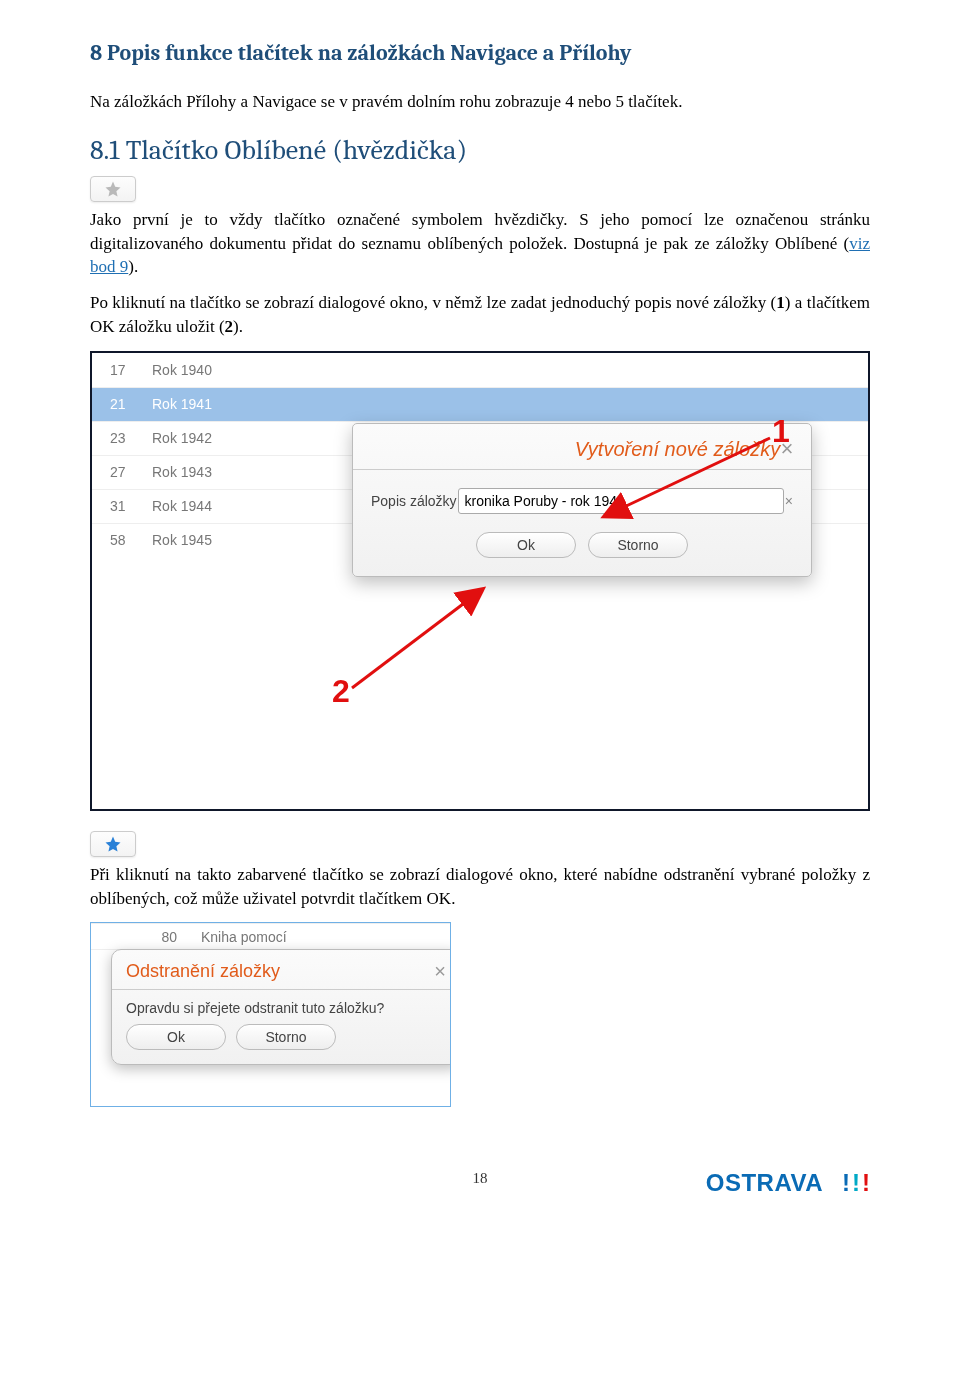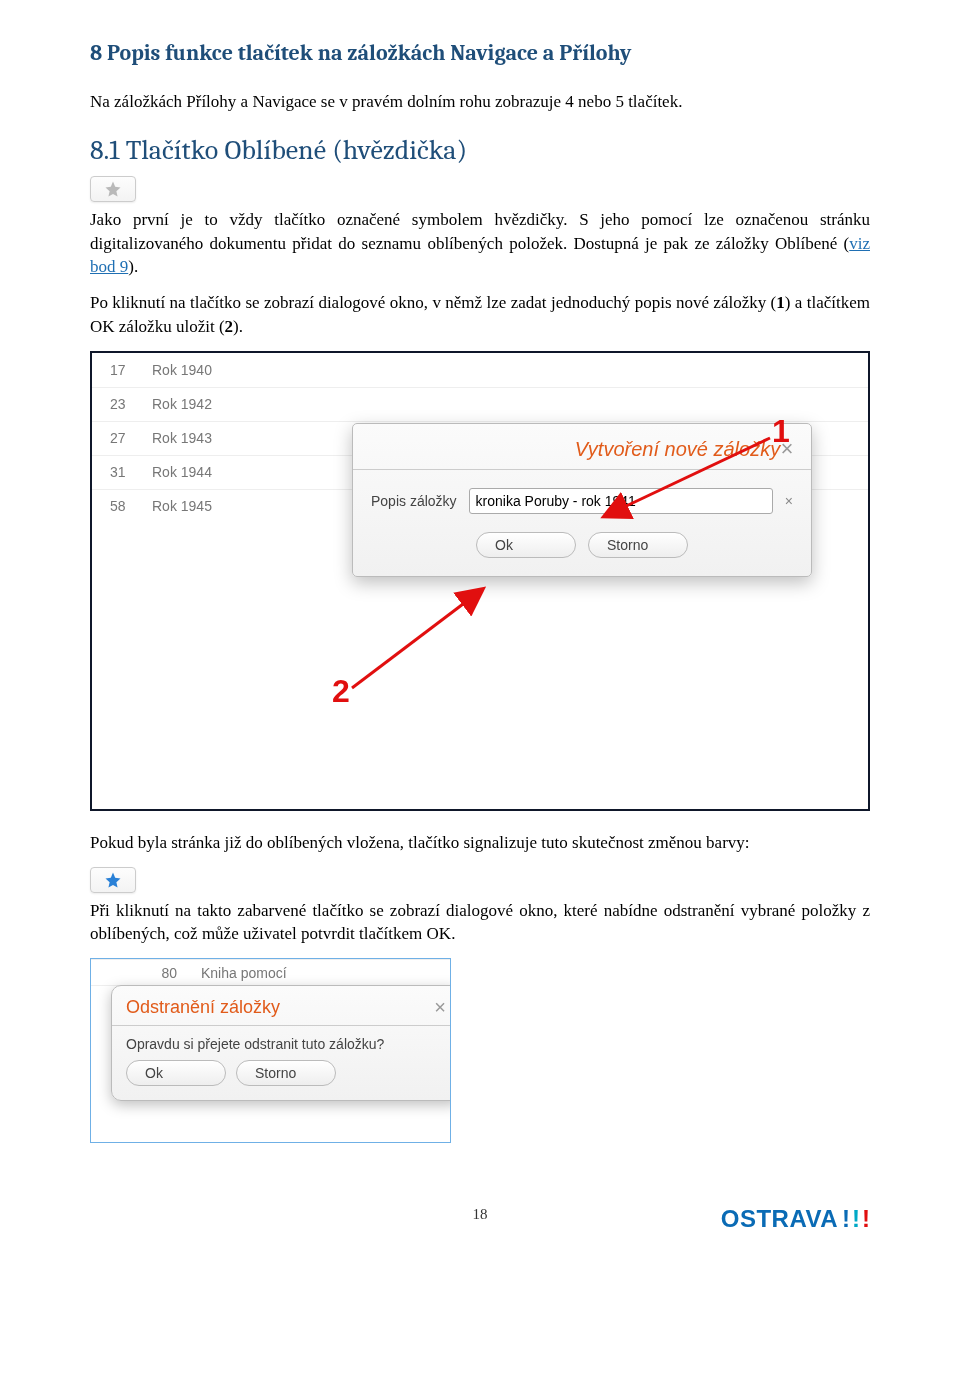--- a/index.html
+++ b/index.html
@@ -86,38 +86,39 @@
     display:flex; align-items:center; justify-content:flex-end;font-style:italic;
   }
   .dialog1 .dlg-title {
     color:#e15b1a;
     font-size:20px;
     font-weight:400;
   }
   .dialog1 .dlg-close { color:#999; font-size:22px; line-height:1; }
   .dialog1 .dlg-body {
     padding:18px;
-    display:flex; align-items:center; gap:12px;
+    display:flex; align-items:center; gap:1px;
     font-size:14px; color:#444;
   }
   .dialog1 .dlg-body input {
     flex:1; padding:4px 6px;
     border:1px solid #aaa; border-radius:3px;
     font-size:14px;
   }
   .dialog1 .dlg-body .clear-x { color:#888; }
   .dialog1 .dlg-footer {
     padding:0 18px 18px 18px;
     display:flex; gap:12px; justify-content:center;
   }
   .pill-btn {
     min-width:100px; padding:4px 18px;
     border:1px solid #bbb; border-radius:16px;
     background:linear-gradient(#fff,#eee);
     font-size:14px; color:#444;
+    text-align:center;
   }
 
   .marker {
     position:absolute;
     color:#e10f0f;
     font-family: Arial, sans-serif;
     font-size:32px; font-weight:bold;
   }
   .arrow-line { position:absolute; pointer-events:none; }
 
@@ -152,21 +153,21 @@
 
   .page-footer {
     position:relative;
     padding: 0 90px 30px 90px;
     display:flex;
     align-items:flex-end;
     justify-content:space-between;
     height:50px;
   }
   .page-number { color:#333; font-size:15px; margin:0 auto; }
-  .ostrava-logo { position:absolute; right:90px; bottom:20px; display:flex; align-items:baseline; gap:1px; font-family: Arial, sans-serif;}
+  .ostrava-logo { position:absolute; right:90px; bottom:20px; display:flex; align-items:baseline; gap:16px; font-family: Arial, sans-serif;}
   .ostrava-logo .t1 { color:#0a6bb5; font-weight:700; font-size:24px; letter-spacing:0.5px;}
   .ostrava-logo .dots { display:inline-flex; gap:2px; margin-left:3px;}
   .ostrava-logo .dot { font-size:24px; font-weight:700; }
   .ostrava-logo .dot.b { color:#0a6bb5; }
   .ostrava-logo .dot.c { color:#00a9c6; }
   .ostrava-logo .dot.r { color:#e10f0f; }
 </style>
 </head>
 <body>
 
@@ -191,20 +192,24 @@
   <p class="body">
     <span>Po kliknutí na tlačítko se zobrazí dialogové okno, v němž lze zadat jednoduchý popis nové záložky (</span><span class="bold-red">1</span><span>) a tlačítkem OK záložku uložit (</span><span class="bold-red">2</span><span>).</span>
   </p>
 
   
   <div class="figure1">
     <div class="fig1-rows">
       <div class="fig1-row">
         <div class="c1">17</div>
         <div class="c2">Rok 1940</div>
+      </div>
+      <div class="fig1-row sel">
+        <div class="c1">21</div>
+        <div class="c2">Rok 1941</div>
       </div>
       <div class="fig1-row">
         <div class="c1">23</div>
         <div class="c2">Rok 1942</div>
       </div>
       <div class="fig1-row">
         <div class="c1">27</div>
         <div class="c2">Rok 1943</div>
       </div>
       <div class="fig1-row">
@@ -240,21 +245,20 @@
       <defs>
         <marker id="ah" markerWidth="10" markerHeight="10" refX="2" refY="5" orient="auto">
           <path d="M0,0 L10,5 L0,10 z" fill="#e10f0f"></path>
         </marker>
       </defs>
       <line x1="678" y1="85" x2="530" y2="155" stroke="#e10f0f" stroke-width="3" marker-end="url(#ah)"></line>
       <line x1="260" y1="335" x2="375" y2="248" stroke="#e10f0f" stroke-width="3" marker-end="url(#ah)"></line>
     </svg>
   </div>
 
-  <p class="body">Pokud byla stránka již do oblíbených vložena, tlačítko signalizuje tuto skutečnost změnou barvy:</p>
 
   <div class="star-btn blue">
     <svg width="18" height="18" viewBox="0 0 24 24">
         <path fill="#2a81d7" d="M12 2l2.9 6.9L22 10l-5.5 5 1.6 7L12 18.6 5.9 22l1.6-7L2 10l7.1-1.1z"></path>
       </svg>
   </div>
 
   <p class="body">Při kliknutí na takto zabarvené tlačítko se zobrazí dialogové okno, které nabídne odstranění vybrané položky z oblíbených, což může uživatel potvrdit tlačítkem OK.</p>
 
   

